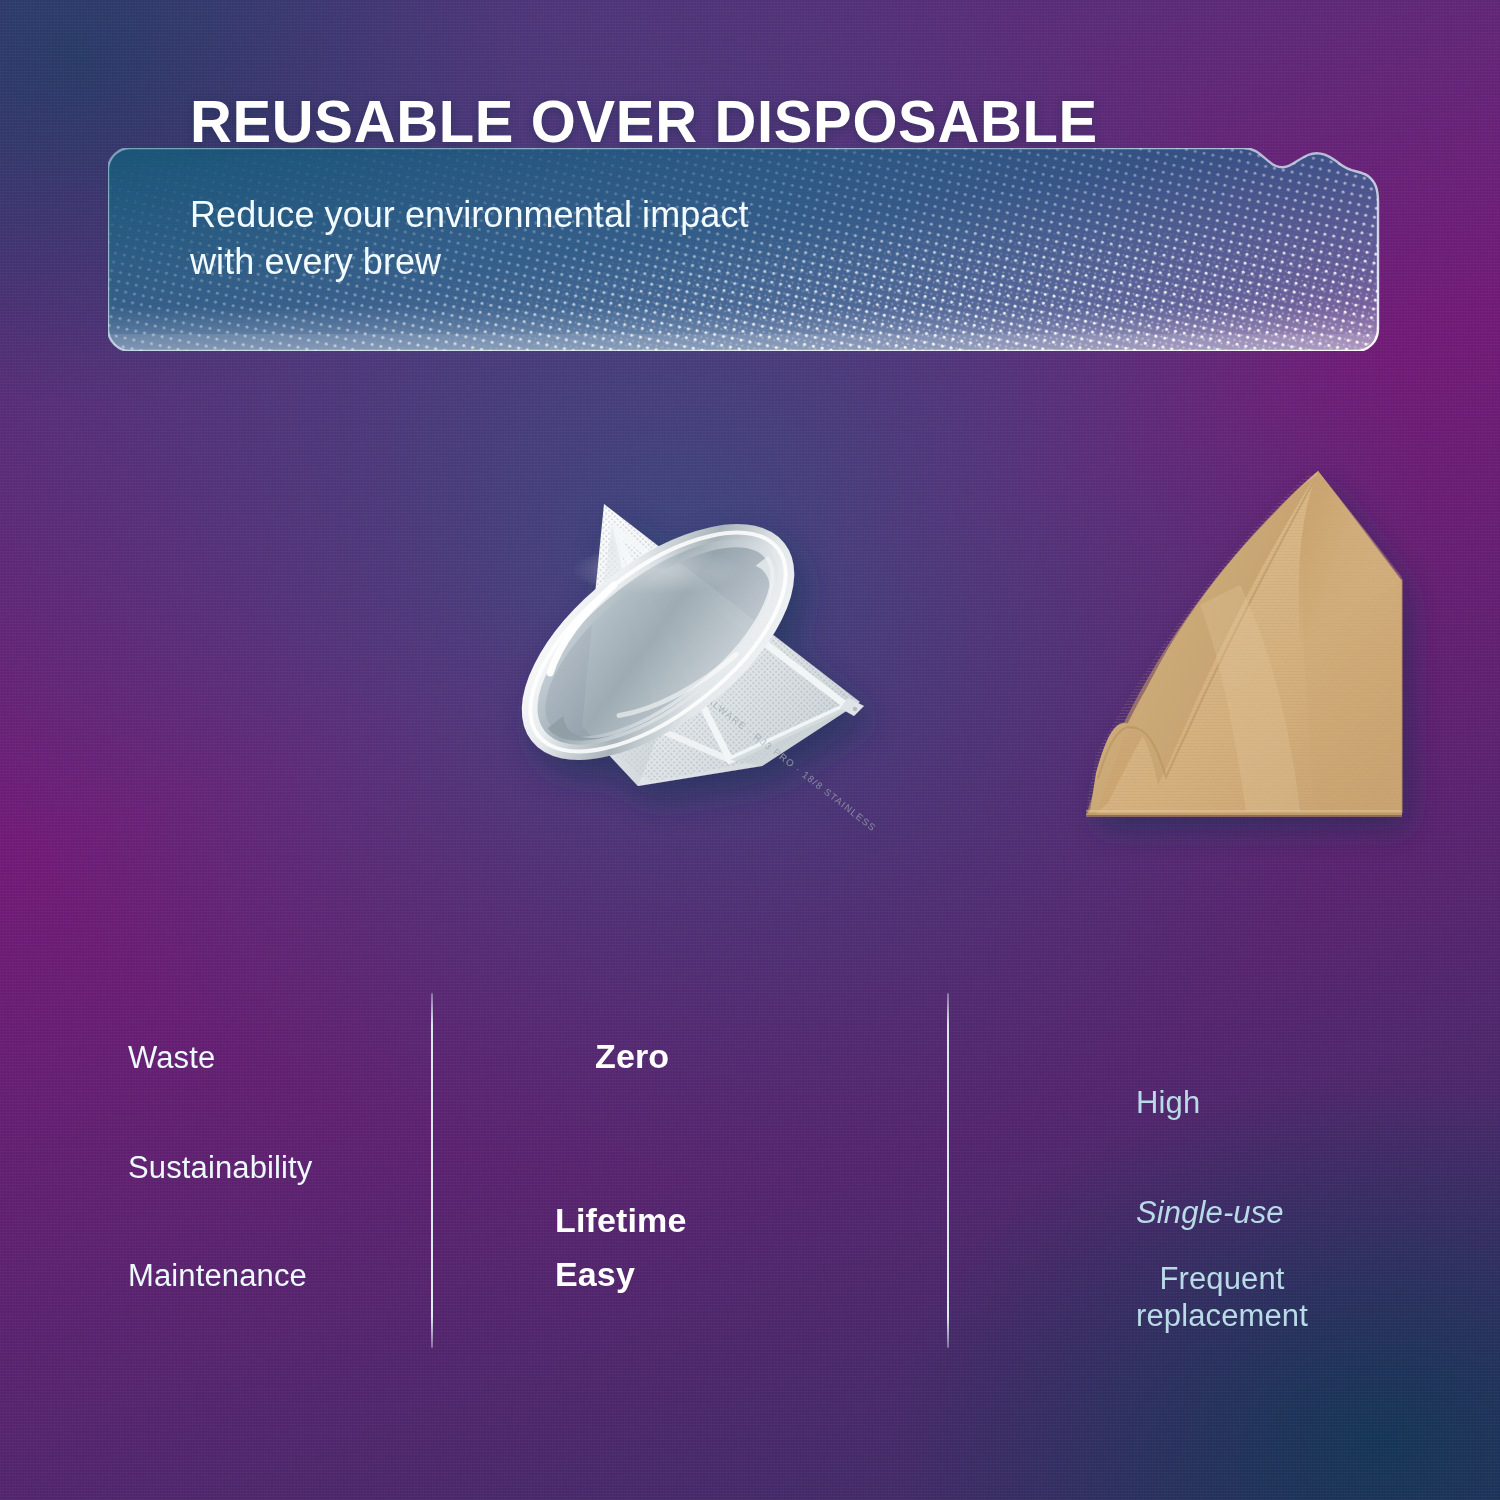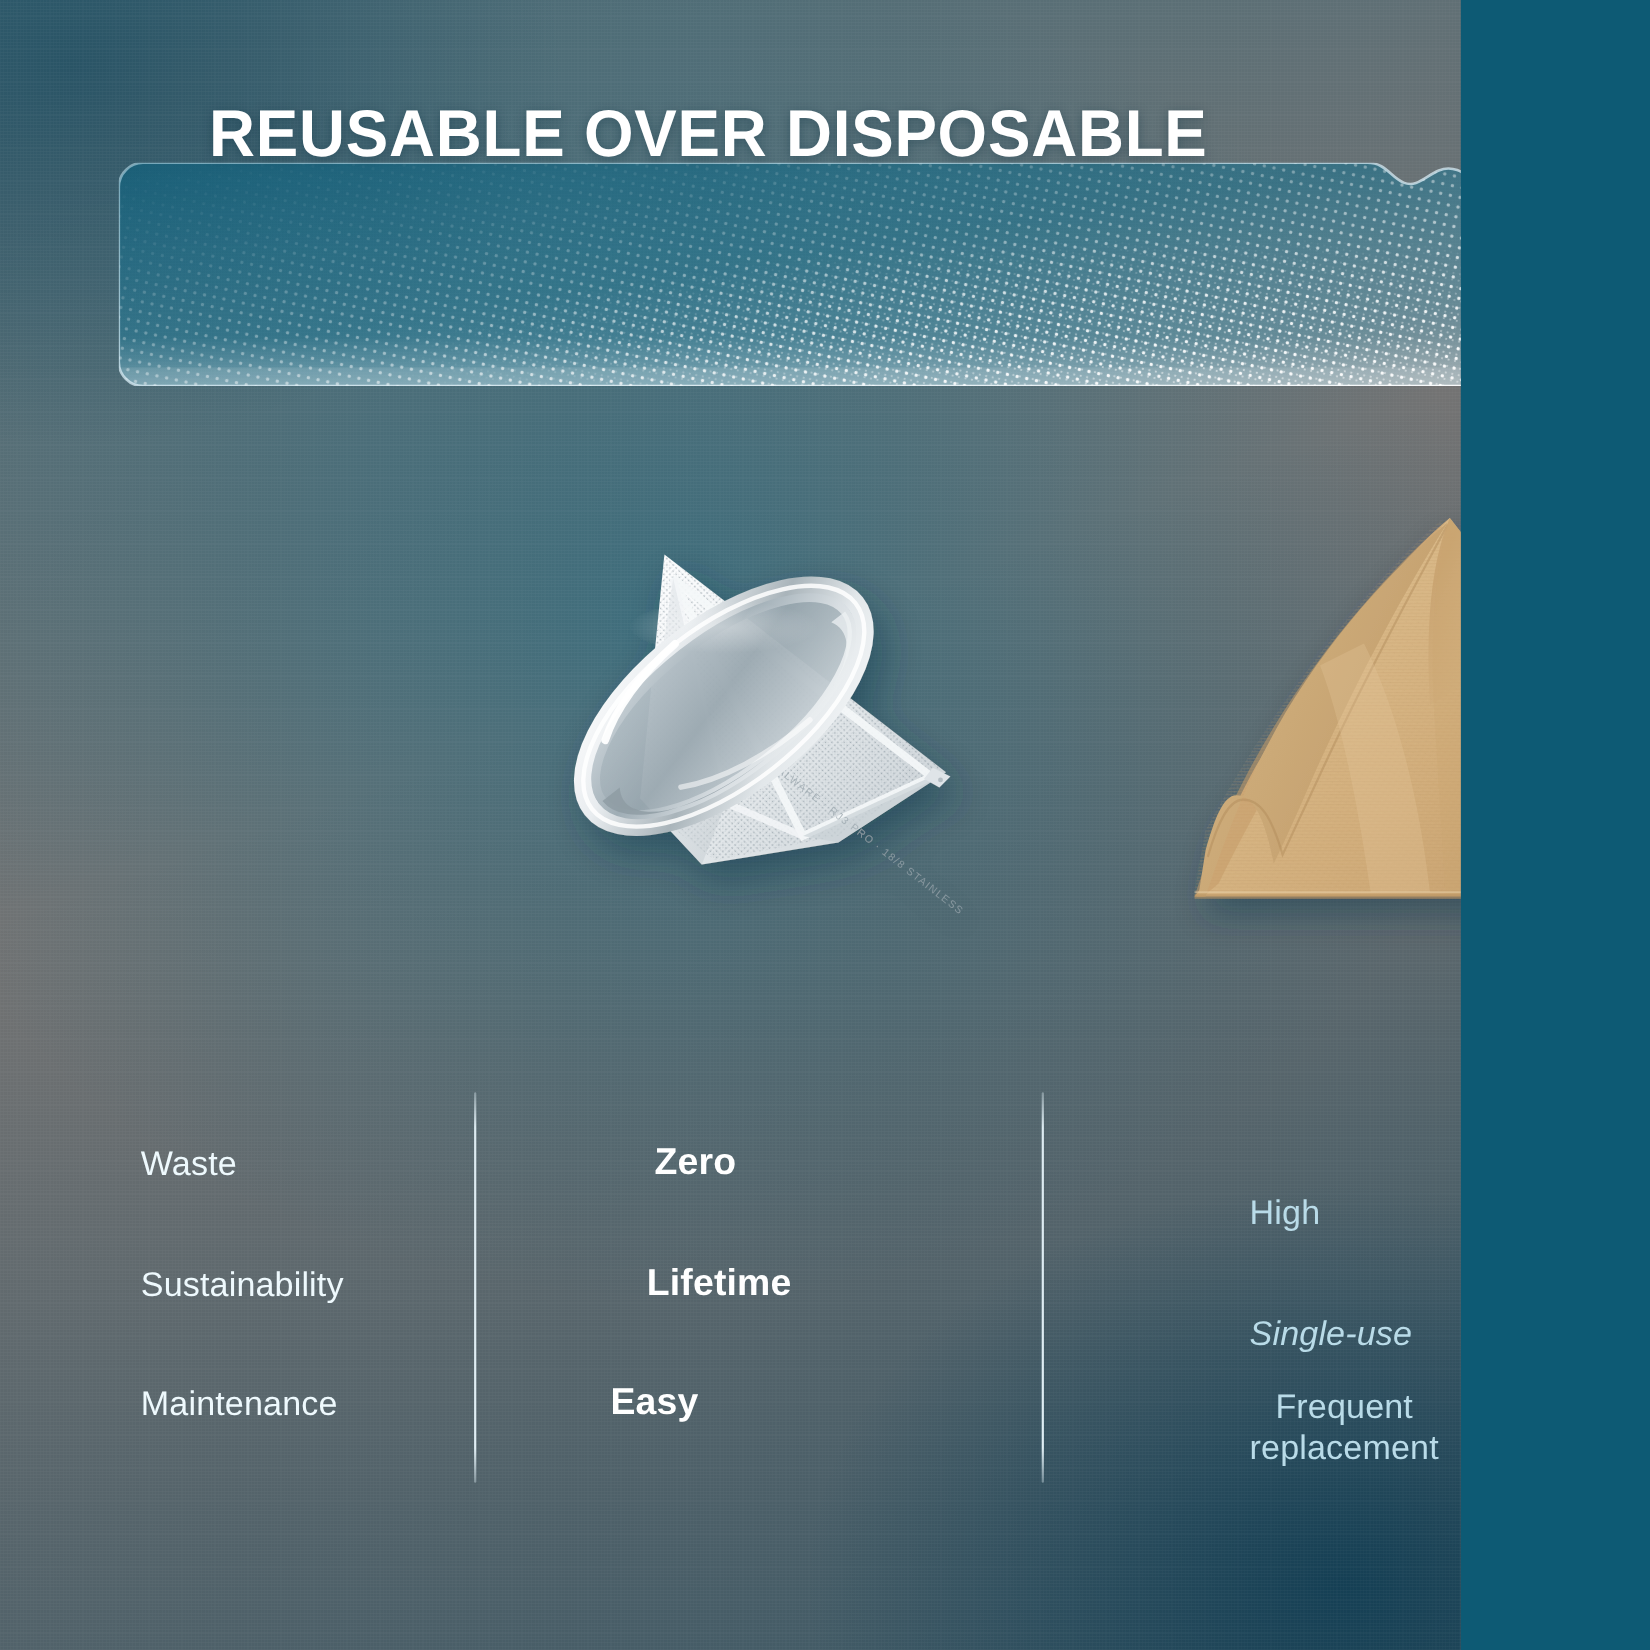--- a/index.html
+++ b/index.html
@@ -2,21 +2,21 @@
 <html><head>
 <meta charset="utf-8">
 <style>
   html,body{margin:0;padding:0;}
   body{
     width:1500px;height:1500px;overflow:hidden;
     font-family:"Liberation Sans","DejaVu Sans",sans-serif;
     background:#0d5a74;
     -webkit-font-smoothing:antialiased;
   }
-  #stage{position:relative;width:1328px;height:1500px;overflow:hidden;background:#737373;}
+  #stage{position:relative;width:1500px;height:1500px;overflow:hidden;background:#701a75;}
 
   
   .bg-layer{position:absolute;inset:0;pointer-events:none;}
   .bg-a{background:radial-gradient(ellipse 1100px 900px at 46% 38%, rgba(20,105,132,.55) 0%, rgba(13,90,116,0) 68%);}
   .bg-b{background:linear-gradient(160deg, rgba(16,98,126,.45) 0%, rgba(13,90,116,0) 42%, rgba(9,62,86,.55) 100%);}
   .bg-c{background:radial-gradient(ellipse 700px 520px at 92% 96%, rgba(7,55,79,.75) 0%, rgba(13,90,116,0) 70%);}
   .bg-d{background:radial-gradient(ellipse 620px 480px at 5% 4%, rgba(8,60,84,.5) 0%, rgba(13,90,116,0) 72%);}
   .bg-noise{
     opacity:.055;
     background-image:
@@ -72,21 +72,21 @@
   .cmp-value-bad{
     position:absolute;left:1136px;
     font-size:31px;font-weight:400;color:#b9dbe8;
     letter-spacing:.004em;line-height:1.20;
     max-width:280px;
     margin-top:44px;
   }
 
   
   .r0-l{top:1040px;} .r0-v{top:1036px;margin-left:40px;} .r0-b{top:1040px;}
-  .r1-l{top:1150px;} .r1-v{top:1146px;margin-left:33px;} .r1-b{top:1150px;font-style:italic;}
+  .r1-l{top:1150px;} .r1-v{top:1200px;} .r1-b{top:1150px;font-style:italic;}
   .r2-l{top:1258px;} .r2-v{top:1254px;} .r2-b{top:1216px;text-align:center;}
 </style>
 </head>
 <body>
 
 <div id="stage">
 
   <div class="bg-layer bg-a"></div>
   <div class="bg-layer bg-b"></div>
   <div class="bg-layer bg-c"></div>
@@ -171,20 +171,24 @@
 
       <path d="M 22,0 L 1135,0 C 1152,0 1156,13 1168,18 C 1180,23 1188,12 1200,7
                C 1212,2 1222,8 1232,16 C 1243,25 1252,22 1260,28 C 1268,34 1270,42 1270,54
                L 1270,181 C 1270,193 1261,203 1248,203 L 22,203
                C 10,203 0,193 0,181 L 0,22 C 0,10 10,0 22,0 Z" fill="none" stroke="url(#edgeStroke)" stroke-width="2.4"></path>
     </svg>
   </div>
 
   <div id="headline">REUSABLE OVER DISPOSABLE</div>
 
+  <div id="subhead">
+    <span class="l">Reduce your environmental impact</span>
+    <span class="l">with every brew</span>
+  </div>
 
   <div class="product" id="steel-filter">
     <svg class="prod-svg" viewBox="0 0 445 415" aria-hidden="true">
       <defs>
         <linearGradient id="meshFace" x1="0.08" y1="0.12" x2="0.95" y2="0.92">
           <stop offset="0%" stop-color="#fbfcfd"></stop>
           <stop offset="30%" stop-color="#eef1f3"></stop>
           <stop offset="62%" stop-color="#dfe4e7"></stop>
           <stop offset="100%" stop-color="#cbd2d7"></stop>
         </linearGradient>

